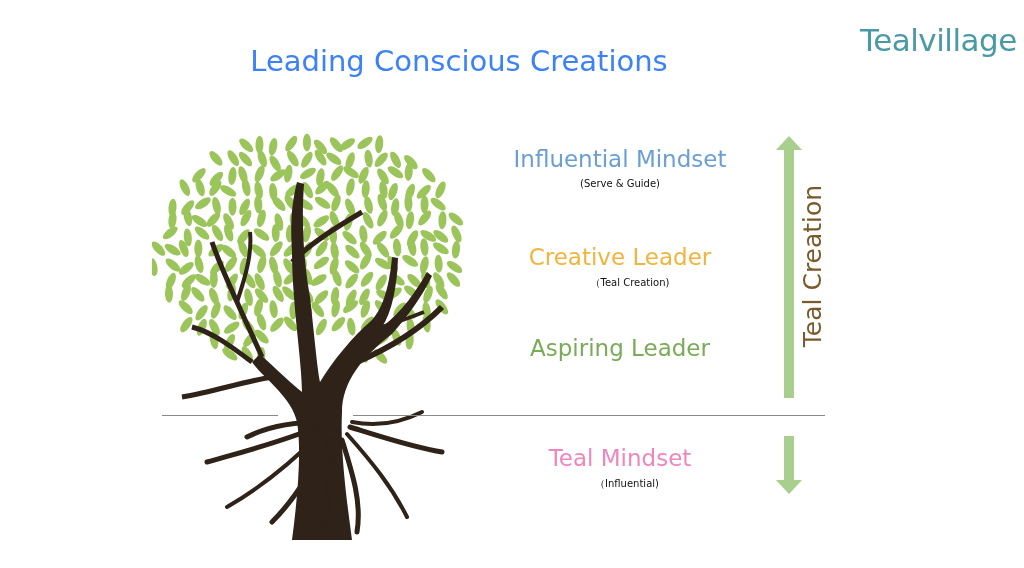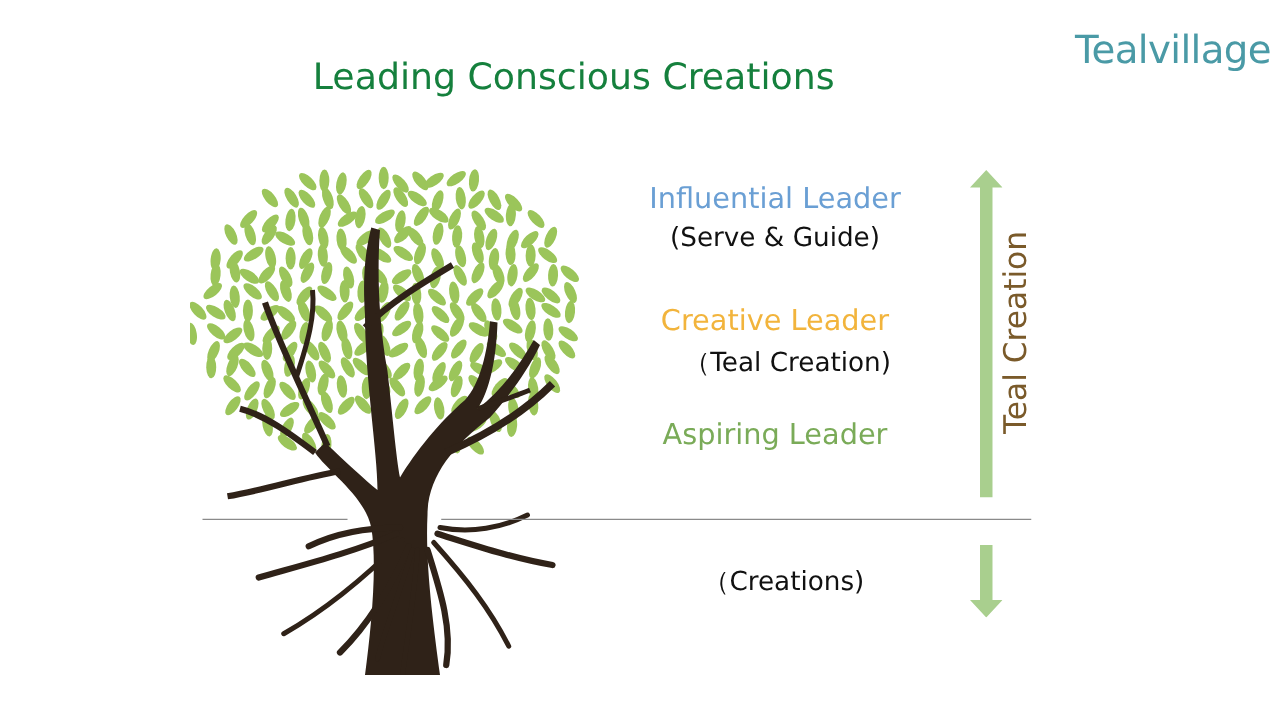--- a/index.html
+++ b/index.html
@@ -2,26 +2,26 @@
 <html><head>
 <meta charset="utf-8">
 <style>
   html, body { margin: 0; padding: 0; background: #ffffff; }
   body { width: 1024px; height: 568px; position: relative; overflow: hidden;
          font-family: "Liberation Sans", "DejaVu Sans", sans-serif; }
   .logo { position: absolute; left: 860px; top: 22px; font-size: 31px; color: #4a9aa6;
           letter-spacing: -0.5px; font-family: "DejaVu Sans", sans-serif; }
   .logo .b { font-weight: normal; }
   .title { position: absolute; left: 0; width: 918px; top: 44px; text-align: center;
-           font-size: 29px; color: #15803d; font-family: "DejaVu Sans", sans-serif; }
+           font-size: 29px; color: #3b82f6; font-family: "DejaVu Sans", sans-serif; }
   .tree { position: absolute; left: 152px; top: 122px; width: 316px; height: 418px; }
   .ground-line { position: absolute; height: 1px; background: #8a8a8a; top: 415px; }
   .lvl { position: absolute; text-align: center; font-family: "DejaVu Sans", sans-serif; }
   .lvl .name { font-size: 23px; white-space: nowrap; }
-  .lvl .sub { font-size: 21px; color: #111; margin-top: 6px; white-space: nowrap; }
+  .lvl .sub { font-size: 10px; color: #111; margin-top: 6px; white-space: nowrap; }
   .arrow-svg { position: absolute; }
   .vlabel { position: absolute; left: 812px; top: 266px; transform: translate(-50%,-50%) rotate(-90deg);
             font-size: 25px; color: #7a5a2a; white-space: nowrap; font-family: "DejaVu Sans", sans-serif; }
 </style>
 </head>
 <body>
 
 <div class="logo"><span class="b">Teal</span><span>village</span></div>
 
 <div class="title">Leading Conscious Creations</div>
@@ -296,32 +296,33 @@
       <path d="M200 300 C225 305 250 300 270 290" stroke-width="4"></path>
       <path d="M168 300 C140 300 115 305 95 315" stroke-width="5"></path>
       <path d="M178 318 C165 360 155 385 150 405" stroke-width="4"></path>
     </g>
 </svg>
 
 <div class="ground-line" style="left:162px;width:116px;"></div>
 <div class="ground-line" style="left:353px;width:472px;"></div>
 
 <div class="lvl" style="left:500px;width:240px;top:146px;">
-  <div class="name" style="color:#6a9fd4;">Influential Leader</div>
+  <div class="name" style="color:#6a9fd4;">Influential Mindset</div>
   <div class="sub">(Serve &amp; Guide)</div>
 </div>
 <div class="lvl" style="left:500px;width:240px;top:244px;">
   <div class="name" style="color:#f2b43c;">Creative Leader</div>
   <div class="sub" style="margin-left:20px;">（Teal Creation)</div>
 </div>
 <div class="lvl" style="left:500px;width:240px;top:335px;">
   <div class="name" style="color:#7aab58;text-align:center;">Aspiring Leader</div>
 </div>
 <div class="lvl" style="left:500px;width:240px;top:445px;">
-  <div class="sub" style="margin-left:14px;">（Creations)</div>
+  <div class="name" style="color:#ef86c0;">Teal Mindset</div>
+  <div class="sub" style="margin-left:14px;">（Influential)</div>
 </div>
 
 <svg class="arrow-svg" style="left:776px;top:136px;" width="26" height="262">
   <polygon points="13,0 26,14 18,14 18,262 8,262 8,14 0,14" fill="#a9cf8e"></polygon>
 </svg>
 <svg class="arrow-svg" style="left:776px;top:436px;" width="26" height="58">
   <polygon points="8,0 18,0 18,44 26,44 13,58 0,44 8,44" fill="#a9cf8e"></polygon>
 </svg>
 
 <div class="vlabel">Teal Creation</div>

